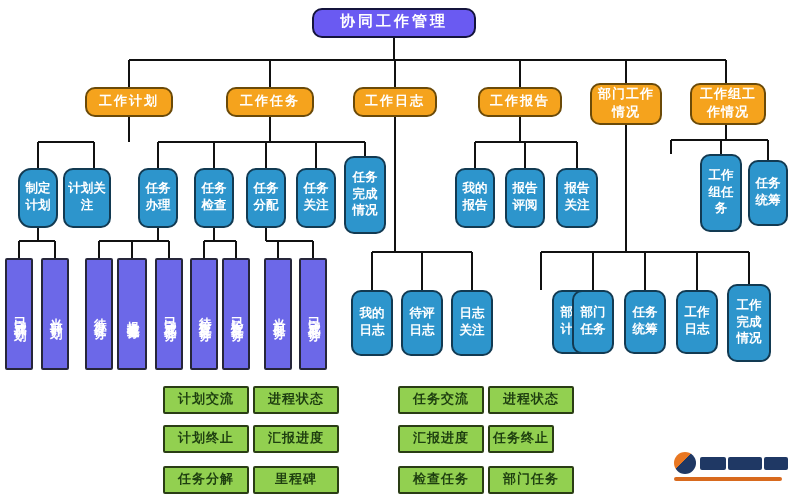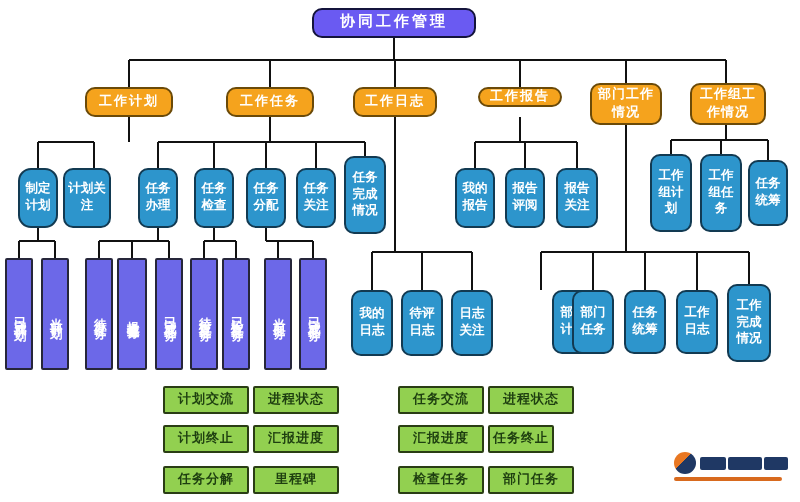--- a/index.html
+++ b/index.html
@@ -69,21 +69,21 @@
     <path d="M158 228 V241 M99 241 H169 M99 241 V258 M132 241 V258 M169 241 V258"></path>
     <path d="M214 228 V241 M204 241 H236 M204 241 V258 M236 241 V258"></path>
     <path d="M266 228 V241 M266 241 H313 M278 241 V258 M313 241 V258"></path>
   </svg>
 
   <div class="node root" style="left:312px;top:8px;width:164px;height:30px;">协同工作管理</div>
 
   <div class="node l1" style="left:85px;top:87px;width:88px;height:30px;">工作计划</div>
   <div class="node l1" style="left:226px;top:87px;width:88px;height:30px;">工作任务</div>
   <div class="node l1" style="left:353px;top:87px;width:84px;height:30px;">工作日志</div>
-  <div class="node l1" style="left:478px;top:87px;width:84px;height:20px;">工作报告</div>
+  <div class="node l1" style="left:478px;top:87px;width:84px;height:30px;">工作报告</div>
   <div class="node l1" style="left:590px;top:83px;width:72px;height:42px;letter-spacing:1px;">部门工作情况</div>
   <div class="node l1" style="left:690px;top:83px;width:76px;height:42px;letter-spacing:1px;">工作组工作情况</div>
 
   <div class="node l2" style="left:18px;top:168px;width:40px;height:60px;border-radius:13px;">制定计划</div>
   <div class="node l2" style="left:63px;top:168px;width:48px;height:60px;">计划关注</div>
 
   <div class="node l2" style="left:138px;top:168px;width:40px;height:60px;">任务办理</div>
   <div class="node l2" style="left:194px;top:168px;width:40px;height:60px;">任务检查</div>
   <div class="node l2" style="left:246px;top:168px;width:40px;height:60px;">任务分配</div>
   <div class="node l2" style="left:296px;top:168px;width:40px;height:60px;">任务关注</div>
@@ -96,21 +96,20 @@
   <div class="node l2" style="left:455px;top:168px;width:40px;height:60px;">我的报告</div>
   <div class="node l2" style="left:505px;top:168px;width:40px;height:60px;">报告评阅</div>
   <div class="node l2" style="left:556px;top:168px;width:42px;height:60px;">报告关注</div>
 
   <div class="node l2" style="left:552px;top:290px;width:42px;height:64px;">部门计划</div>
   <div class="node l2" style="left:572px;top:290px;width:42px;height:64px;">部门任务</div>
   <div class="node l2" style="left:624px;top:290px;width:42px;height:64px;">任务统筹</div>
   <div class="node l2" style="left:676px;top:290px;width:42px;height:64px;">工作日志</div>
   <div class="node l2" style="left:727px;top:284px;width:44px;height:78px;">工作完成情况</div>
 
-  <div class="node l2" style="left:650px;top:154px;width:42px;height:78px;">工作组计划</div>
   <div class="node l2" style="left:700px;top:154px;width:42px;height:78px;">工作组任务</div>
   <div class="node l2" style="left:748px;top:160px;width:40px;height:66px;">任务统筹</div>
 
   <div class="node leaf" style="left:5px;top:258px;width:28px;height:112px;">已完成计划</div>
   <div class="node leaf" style="left:41px;top:258px;width:28px;height:112px;">当前计划</div>
   <div class="node leaf" style="left:85px;top:258px;width:28px;height:112px;">待办任务</div>
   <div class="node leaf" style="left:117px;top:258px;width:30px;height:112px;letter-spacing:1px;">提交检查任务</div>
   <div class="node leaf" style="left:155px;top:258px;width:28px;height:112px;">已完成任务</div>
   <div class="node leaf" style="left:190px;top:258px;width:28px;height:112px;">待检查任务</div>
   <div class="node leaf" style="left:222px;top:258px;width:28px;height:112px;">已检查任务</div>

